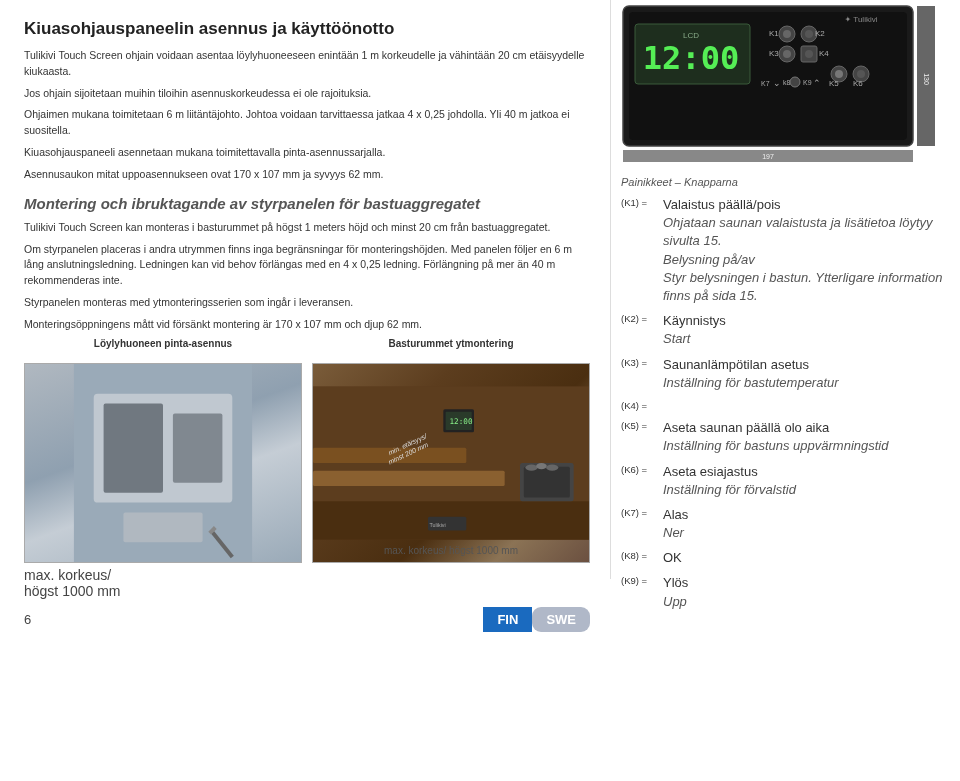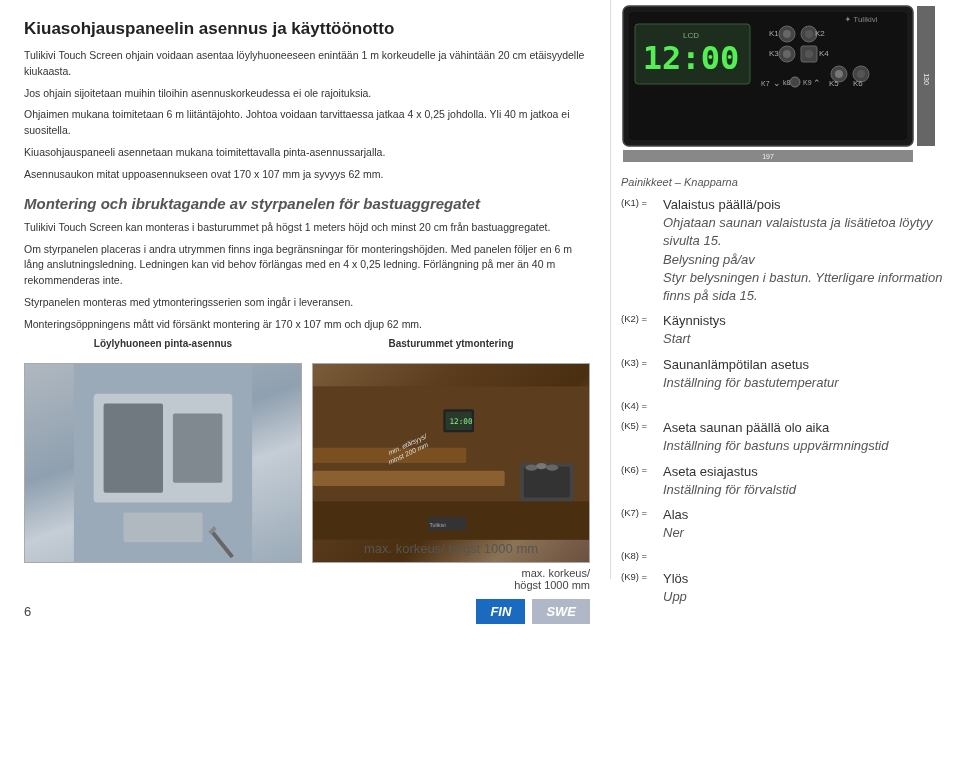--- a/index.html
+++ b/index.html
@@ -79,21 +79,21 @@
     
     .img-wall {
       background: linear-gradient(160deg, #b0b8c0 0%, #8fa0b0 40%, #c5cdd5 60%, #9aaab8 100%);
     }
 
     .img-label {
       position: absolute;
       bottom: 6px;
       left: 50%;
       transform: translateX(-50%);
-      font-size: 13px;
+      font-size: 10px;
       color: #555;
       white-space: nowrap;
       text-align: left;
     }
 
     .bottom-labels-row {
       display: flex;
       gap: 10px;
       margin-top: 4px;
     }
@@ -113,38 +113,38 @@
       margin-top: 8px;
     }
 
     .page-num {
       font-size: 13px;
       color: #444;
     }
 
     .lang-buttons {
       display: flex;
-      gap: 7px;
-      font-style: italic;
+      gap: 0;
     }
 
     .lang-btn {
       padding: 5px 14px;
       font-size: 13px;
       font-weight: bold;
       color: #fff;
       cursor: pointer;
     }
 
     .lang-fin {
       background: #1a6abf;
     }
 
     .lang-swe {
       background: #b0b8c8;
+      border-radius: 9px;
     }
 
     
     .right-col {
       width: 350px;
       padding: 4px 14px 10px 10px;
       border-left: 1px solid #ddd;
       display: flex;
       flex-direction: column;
     }
@@ -267,21 +267,21 @@
           <text x="152" y="183" fill="#aaa" font-size="7" font-family="Arial">Tulikivi</text>
 
           <text x="100" y="90" fill="#ddd" font-size="9" font-style="italic" transform="rotate(-25,100,90)">min. etäisyys/</text>
           <text x="100" y="102" fill="#ddd" font-size="9" font-style="italic" transform="rotate(-25,100,102)">minst 200 mm</text>
         </svg>
         <div class="img-label">max. korkeus/ högst 1000 mm</div>
       </div>
     </div>
 
     <div style="display:flex; gap:10px; margin-top:4px;">
-      <div style="flex:1; font-size:11px; color:#444; text-align:right;">
+      <div style="flex:1; font-size:14px; color:#444; text-align:left;">
         max. korkeus/<br>högst 1000 mm
       </div>
     </div>
 
     <div class="bottom-bar">
       <span class="page-num">6</span>
       <div class="lang-buttons">
         <div class="lang-btn lang-fin">FIN</div>
         <div class="lang-btn lang-swe">SWE</div>
       </div>
@@ -394,20 +394,23 @@
       <div class="key-row">
         <span class="key-id">(K7) =</span>
         <div class="key-desc">
           Alas<br>
           <span class="line2">Ner</span>
         </div>
       </div>
 
       <div class="key-row">
         <span class="key-id">(K8) =</span>
+        <div class="key-desc">
+          OK
+        </div>
       </div>
 
       <div class="key-row">
         <span class="key-id">(K9) =</span>
         <div class="key-desc">
           Ylös<br>
           <span class="line2">Upp</span>
         </div>
       </div>
 

